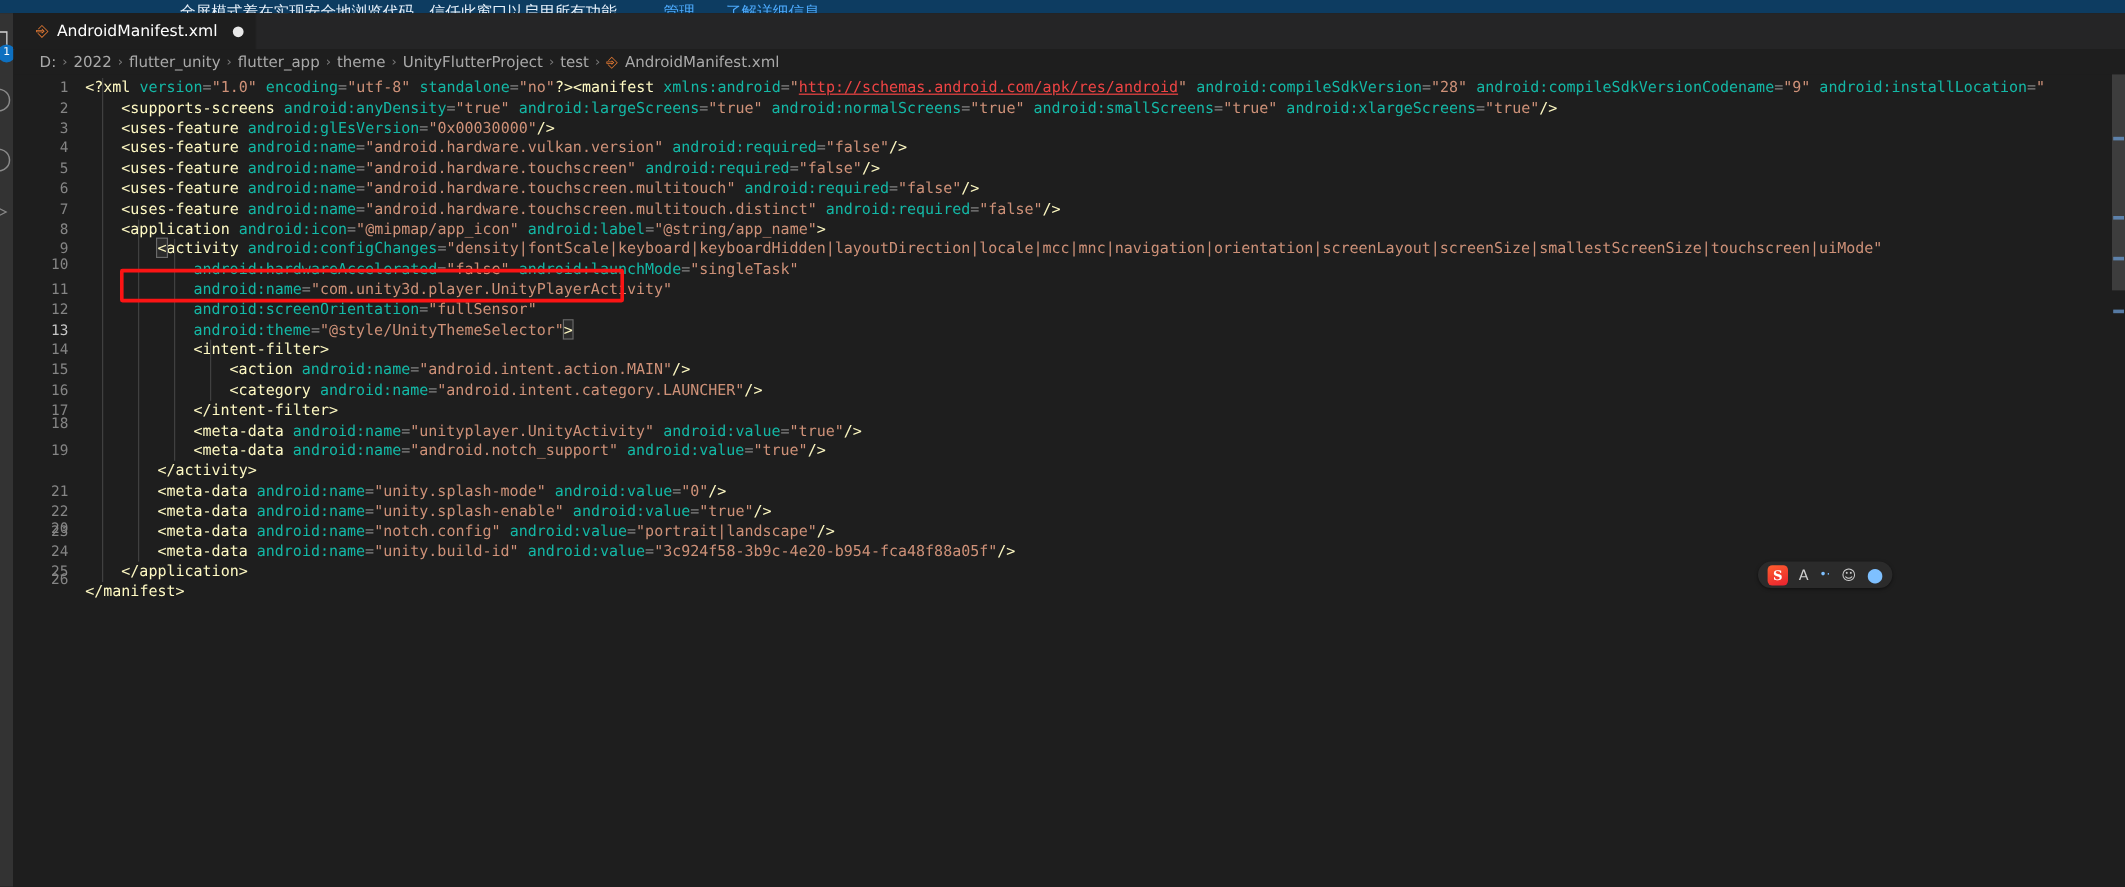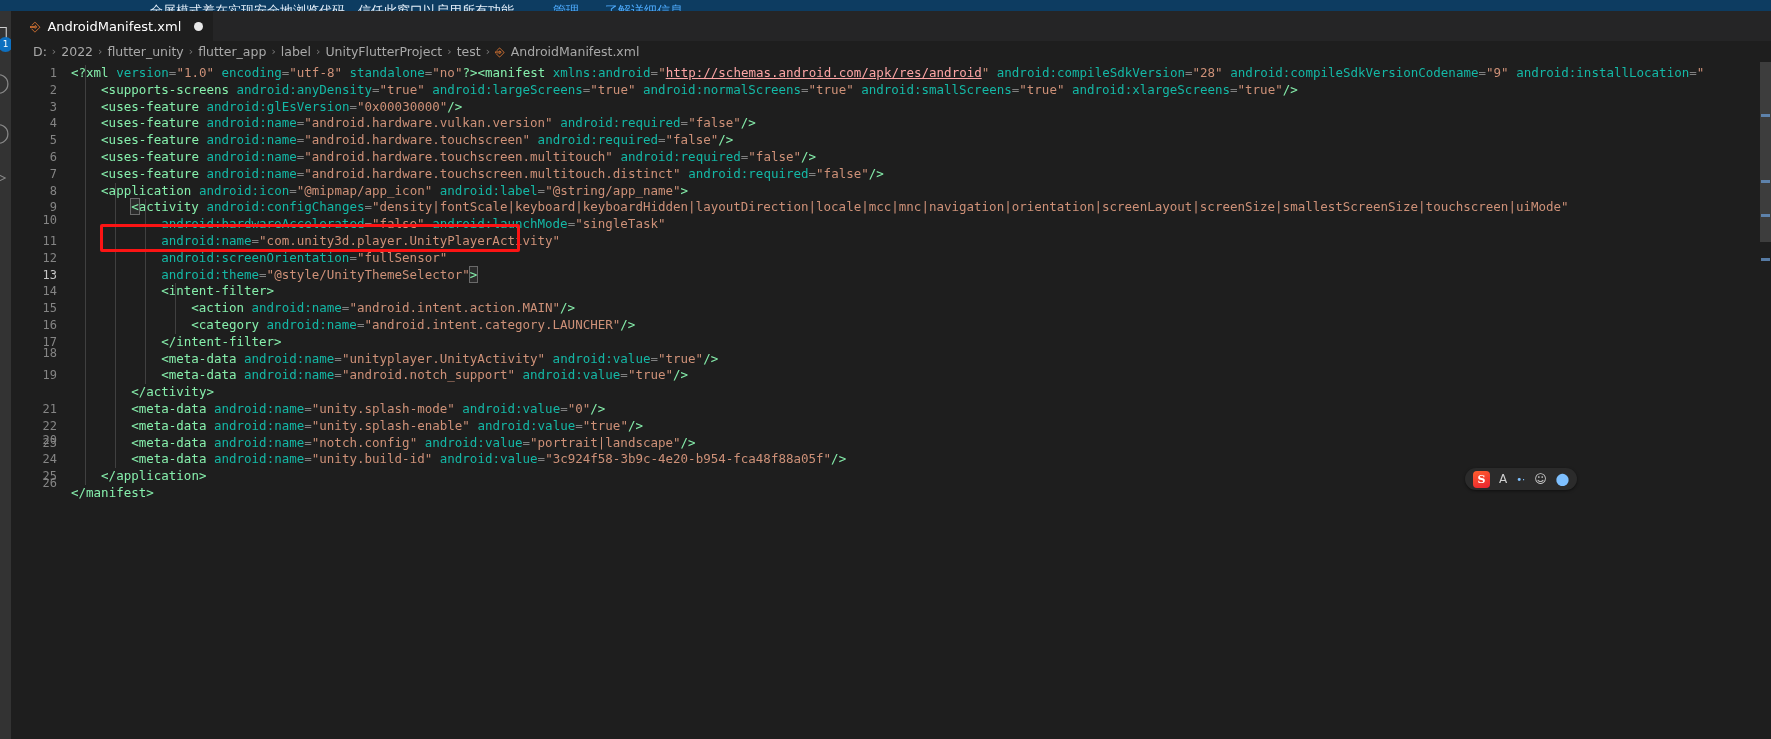--- a/index.html
+++ b/index.html
@@ -101,26 +101,26 @@
     white-space: pre; color: #d4d4d4;
   }
   .code .row { position: absolute; left: 0; height: 16.8px; white-space: pre; }
 
   
   .iguide {
     position: absolute; width: 1px; background: #404040;
   }
 
   
-  .t-tag   { color: #86efac; }
+  .t-tag   { color: #fef9c3; }
   .t-attr  { color: #14b8a6; }
   .t-str   { color: #ce9178; }
   .t-pnc   { color: #808080; }
   .t-plain { color: #d4d4d4; }
-  .t-link  { color: #fca5a5; text-decoration: underline; }
+  .t-link  { color: #ef4444; text-decoration: underline; }
 
   .bracket-match {
     background: rgba(255,255,255,0.06);
     outline: 1px solid #6a6a6a;
   }
 
   
   .redbox {
     position: absolute;
     border: 3px solid #fb1414;
@@ -195,21 +195,21 @@
 
   <div class="breadcrumb">
     <span class="crumb">D:</span>
     <span class="sep">›</span>
     <span class="crumb">2022</span>
     <span class="sep">›</span>
     <span class="crumb">flutter_unity</span>
     <span class="sep">›</span>
     <span class="crumb">flutter_app</span>
     <span class="sep">›</span>
-    <span class="crumb">label</span>
+    <span class="crumb">theme</span>
     <span class="sep">›</span>
     <span class="crumb">UnityFlutterProject</span>
     <span class="sep">›</span>
     <span class="crumb">test</span>
     <span class="sep">›</span>
     <span class="xml-ico">⎆</span>
     <span class="crumb">AndroidManifest.xml</span>
   </div>
 
   <div class="editor">

